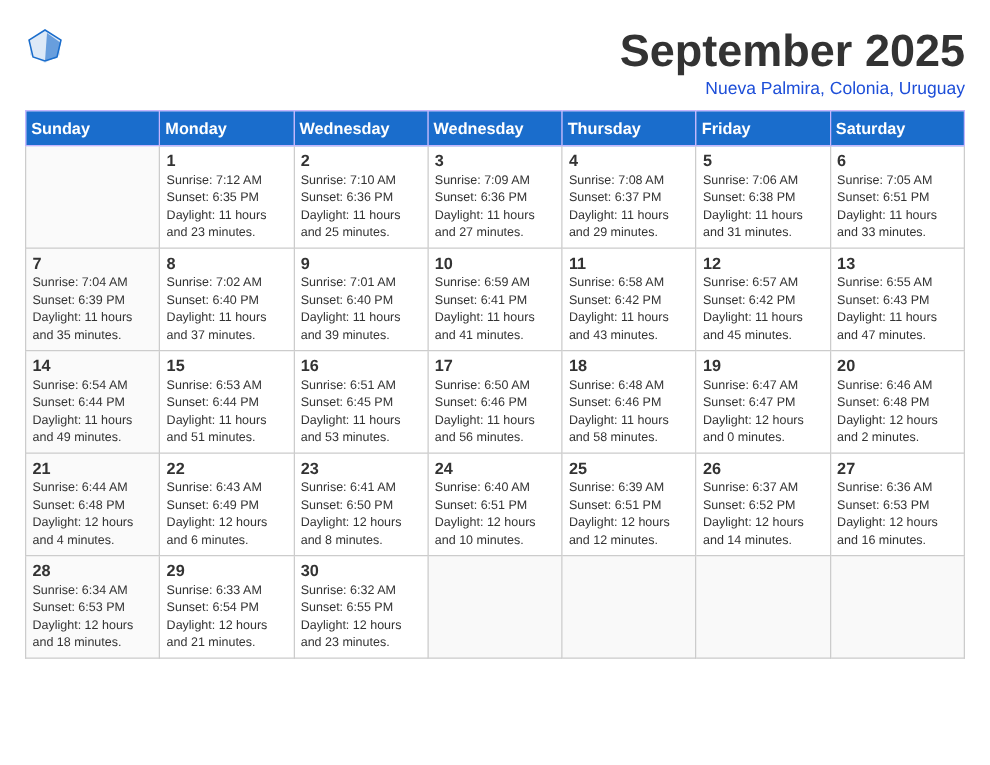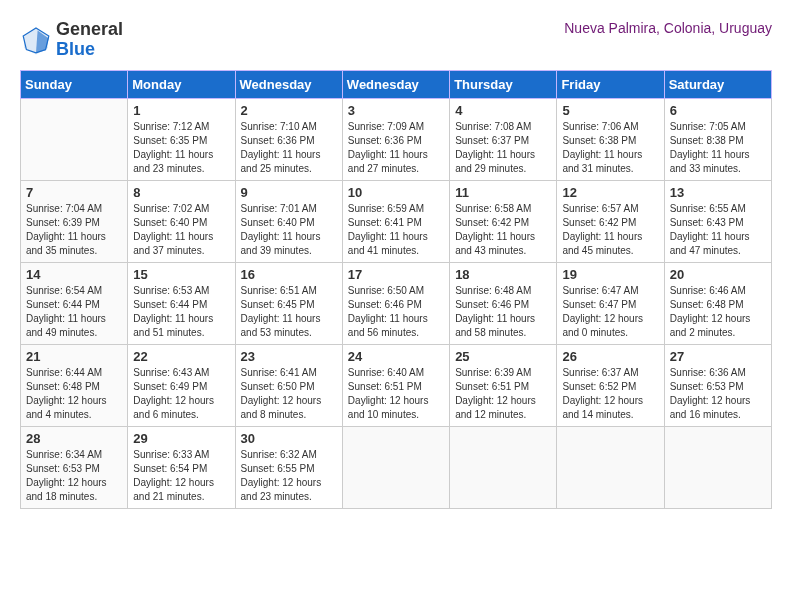--- a/index.html
+++ b/index.html
@@ -43,21 +43,21 @@
     .title-block {
       text-align: right;
     }
     .month-title {
       font-size: 36px;
       font-weight: bold;
       color: #333;
     }
     .subtitle {
       font-size: 14px;
-      color: #701a75;
+      color: #1d4ed8;
     }
     table {
       width: 100%;
       border-collapse: collapse;
       table-layout: fixed;
     }
     th {
       background-color: #1a6dcc;
       color: #fff;
       padding: 6px 4px;
@@ -92,26 +92,23 @@
 </head>
 <body>
 
 <div class="header">
   <div class="logo">
     <svg class="logo-icon" viewBox="0 0 40 40">
       <polygon points="20,5 35,15 35,30 20,38 5,30 5,15" fill="#1a6dcc" opacity="0.15"></polygon>
       <polygon points="22,8 36,18 32,33 20,36" fill="#1a6dcc" opacity="0.6"></polygon>
       <polygon points="20,5 36,15 32,32 20,36 8,32 4,15" fill="none" stroke="#1a6dcc" stroke-width="1.5"></polygon>
     </svg>
-    <div class="logo-text">
-      <span class="logo-general">General</span>
-      <span class="logo-blue">Blue</span>
-    </div>
   </div>
   <div class="title-block">
+    <div class="month-title">September 2025</div>
     <div class="subtitle">Nueva Palmira, Colonia, Uruguay</div>
   </div>
 </div>
 
 <table>
   <thead>
     <tr>
     <th>Sunday</th>
         <th>Monday</th>
         <th>Wednesday</th>
@@ -155,21 +152,21 @@
         <td>
           <span class="day-num">5</span>
           <div class="cell-info" style="white-space: pre-line;">Sunrise: 7:06 AM
 Sunset: 6:38 PM
 Daylight: 11 hours
 and 31 minutes.</div>
         </td>
         <td>
           <span class="day-num">6</span>
           <div class="cell-info" style="white-space: pre-line;">Sunrise: 7:05 AM
-Sunset: 8:38 PM
+Sunset: 6:51 PM
 Daylight: 11 hours
 and 33 minutes.</div>
         </td>
       </tr>
       <tr>
         <td>
           <span class="day-num">7</span>
           <div class="cell-info" style="white-space: pre-line;">Sunrise: 7:04 AM
 Sunset: 6:39 PM
 Daylight: 11 hours

